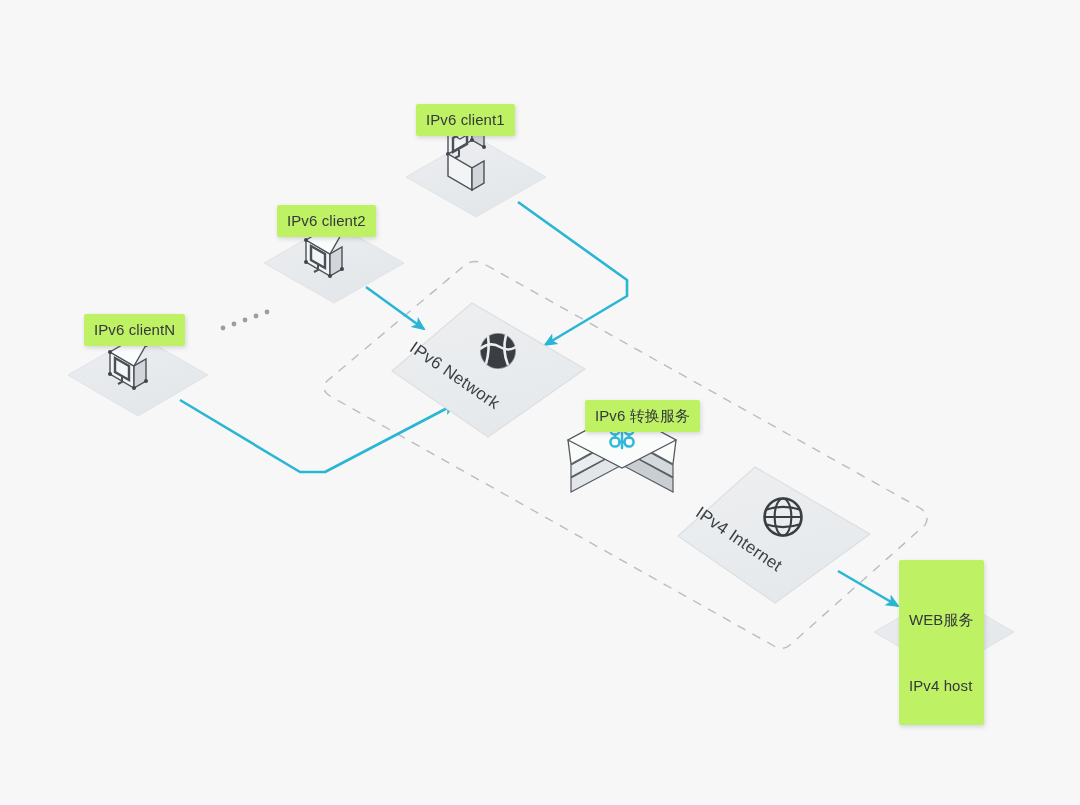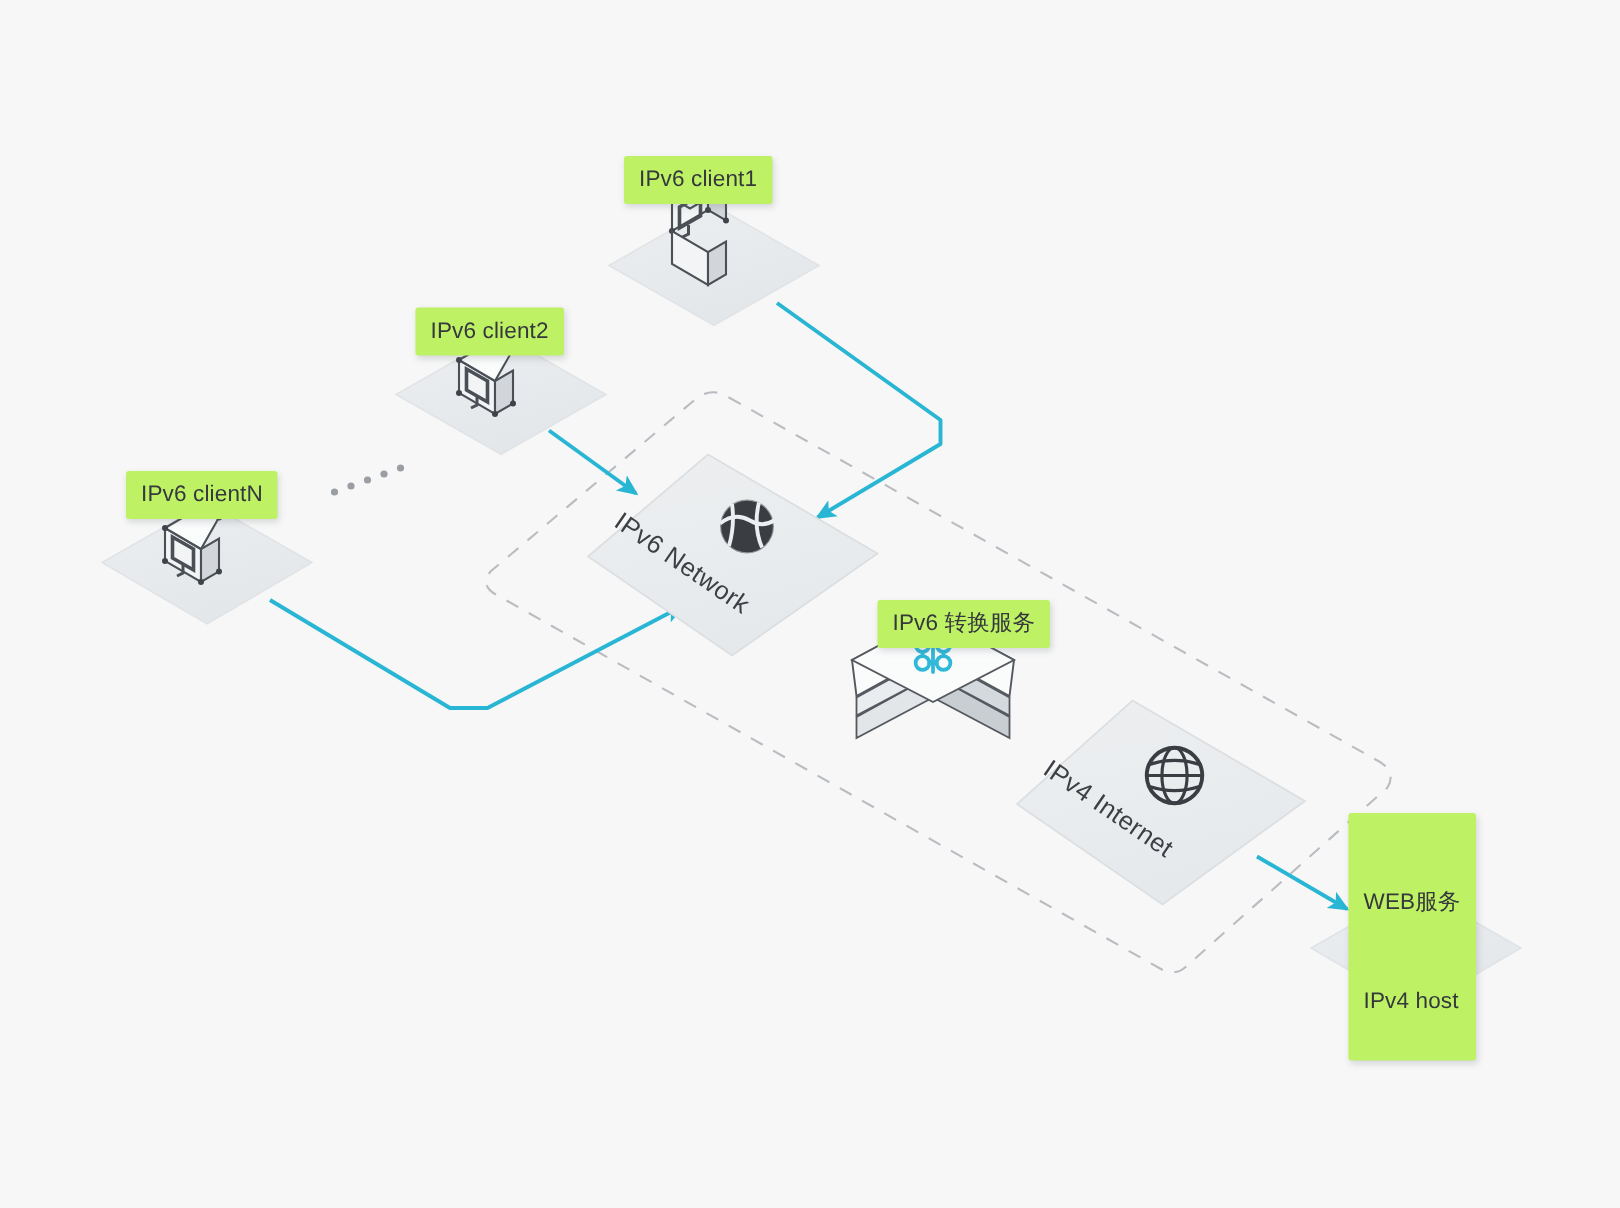--- a/index.html
+++ b/index.html
@@ -220,16 +220,16 @@
 <div class="iso-text" style="left:703px;top:503px;transform:rotate(34.5deg);">IPv4 Internet</div>
 
 <div class="label-box" style="left:416px;top:104px;">IPv6 client1</div>
 
 <div class="label-box" style="left:277px;top:188px;margin-top:17px;">IPv6 client2</div>
 
 <div class="label-box" style="left:84px;top:298px;margin-top:16px;">IPv6 clientN</div>
 
 <div class="label-box" style="left:585px;top:400px;">IPv6 转换服务</div>
 
-<div class="label-box two-line" style="left:899px;top:542px;">
+<div class="label-box two-line" style="left:899px;top:560px;">
   <div>WEB服务</div>
   <div>IPv4 host</div>
 </div>
 
 </body></html>

